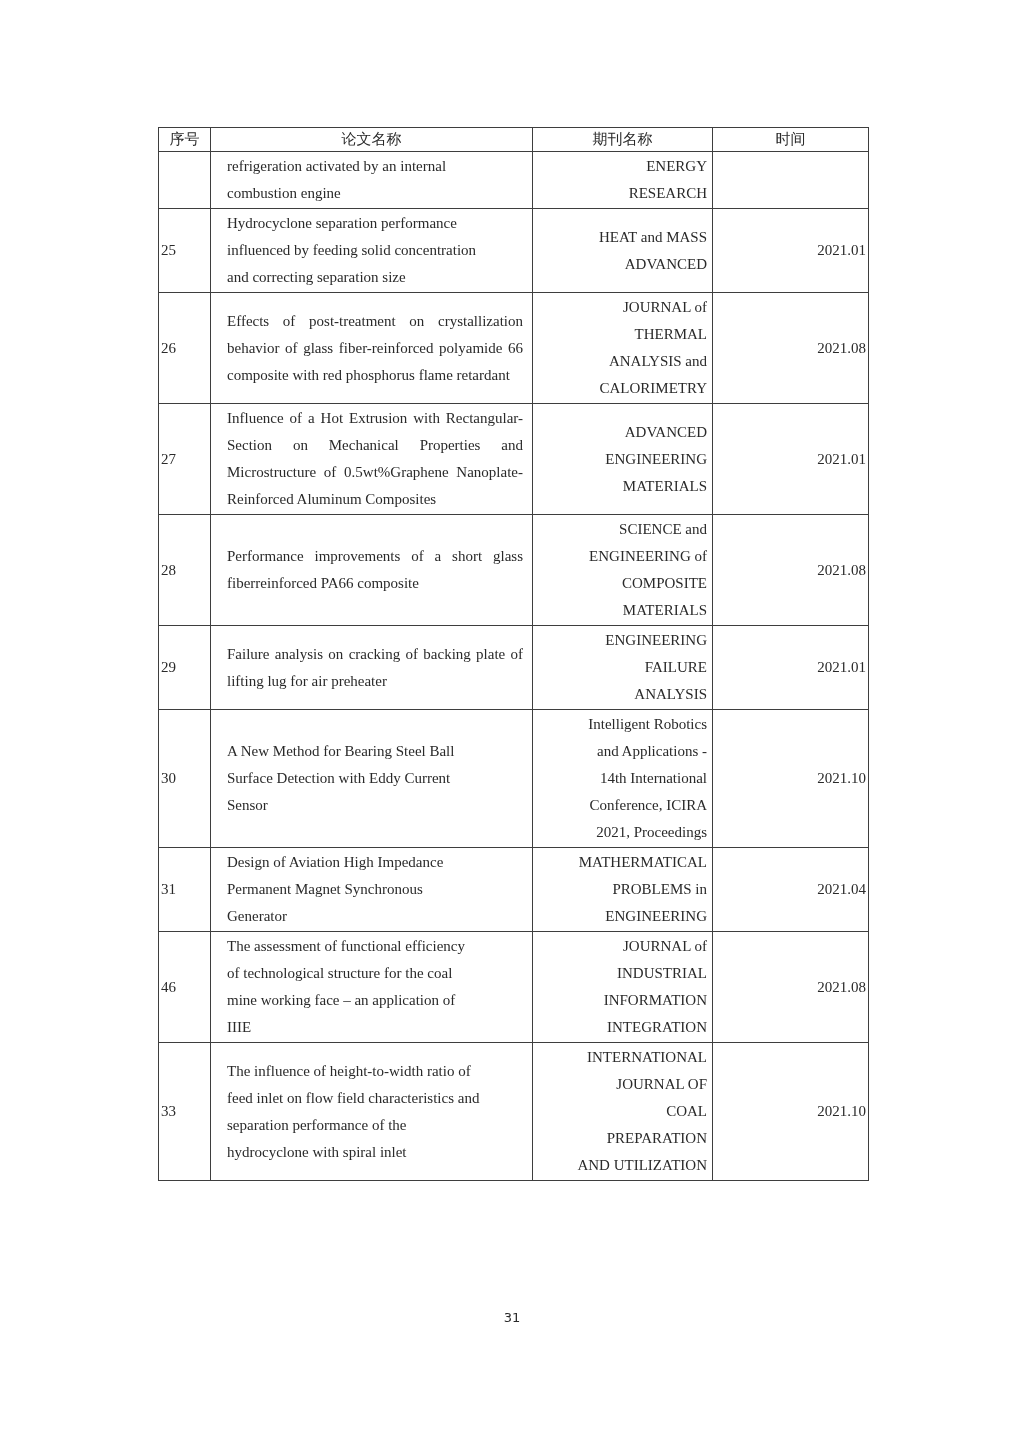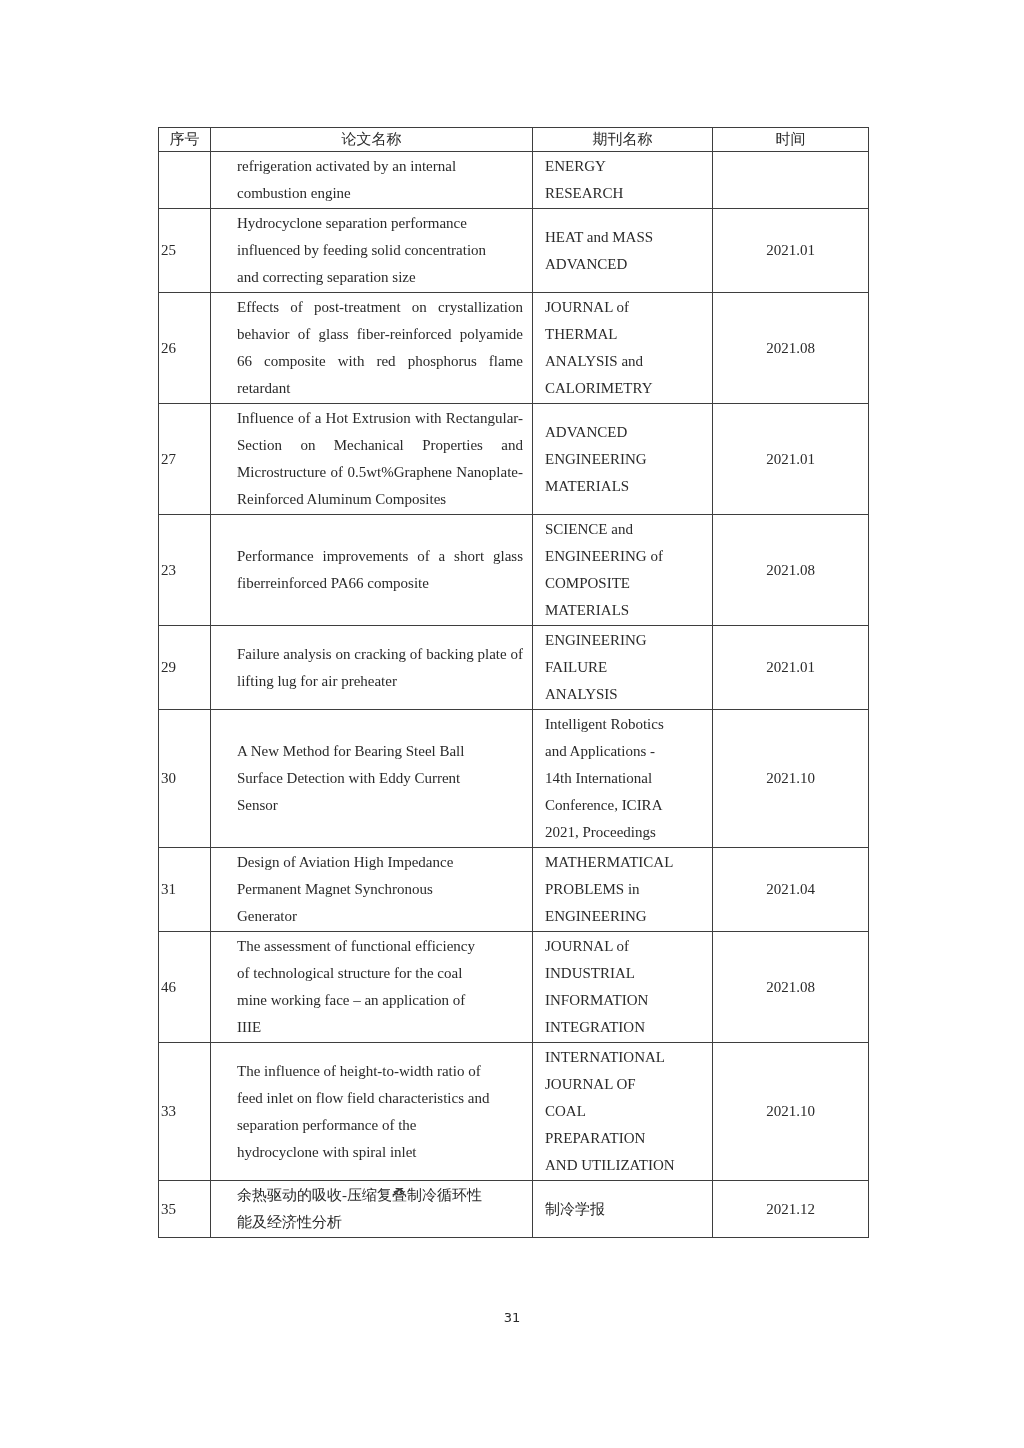--- a/index.html
+++ b/index.html
@@ -41,34 +41,34 @@
     font-size: 15px;
     line-height: 27px;
     vertical-align: middle;
     padding: 1px 2px;
   }
   td.col-no {
     text-align: left;
   }
   td.col-title {
     text-align: left;
-    padding: 1px 9px 1px 26px;
+    padding: 1px 9px 1px 16px;
     white-space: pre-line;
   }
   td.col-title.justify {
     white-space: normal;
     text-align: justify;
   }
   td.col-journal {
-    text-align: left;
+    text-align: right;
     white-space: pre-line;
-    padding: 1px 12px;
+    padding: 1px 5px;
   }
   td.col-date {
-    text-align: center;
+    text-align: right;
   }
   .page-number {
     position: absolute;
     top: 1310px;
     left: 0;
     width: 100%;
     text-align: center;
     font-size: 13px;
     font-family: "DejaVu Sans", "Liberation Sans", sans-serif;
     color: #2a2a2a;
@@ -127,21 +127,21 @@
   <tr>
     <td class="col-no">27</td>
     <td class="col-title justify">Influence of a Hot Extrusion with Rectangular-Section on Mechanical Properties and Microstructure of 0.5wt%Graphene Nanoplate-Reinforced Aluminum Composites</td>
     <td class="col-journal">ADVANCED
 ENGINEERING
 MATERIALS</td>
     <td class="col-date">2021.01</td>
   </tr>
 
   <tr>
-    <td class="col-no">23</td>
+    <td class="col-no">28</td>
     <td class="col-title justify">Performance improvements of a short glass fiberreinforced PA66 composite</td>
     <td class="col-journal">SCIENCE and
 ENGINEERING of
 COMPOSITE
 MATERIALS</td>
     <td class="col-date">2021.08</td>
   </tr>
 
   <tr>
     <td class="col-no">29</td>
@@ -197,25 +197,18 @@
 hydrocyclone with spiral inlet</td>
     <td class="col-journal">INTERNATIONAL
 JOURNAL OF
 COAL
 PREPARATION
 AND UTILIZATION</td>
     <td class="col-date">2021.10</td>
   </tr>
 
 
-  <tr>
-    <td class="col-no">35</td>
-    <td class="col-title">余热驱动的吸收-压缩复叠制冷循环性
-能及经济性分析</td>
-    <td class="col-journal">制冷学报</td>
-    <td class="col-date">2021.12</td>
-  </tr>
 </tbody>
   </table>
 
   <div class="page-number">31</div>
 
 </div>
 
 </body></html>

